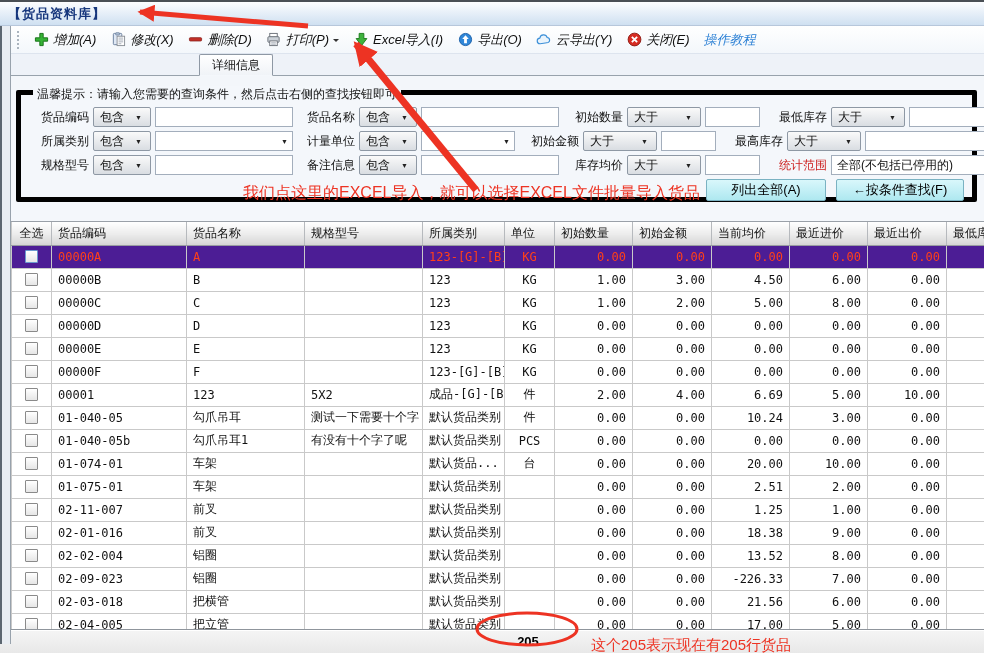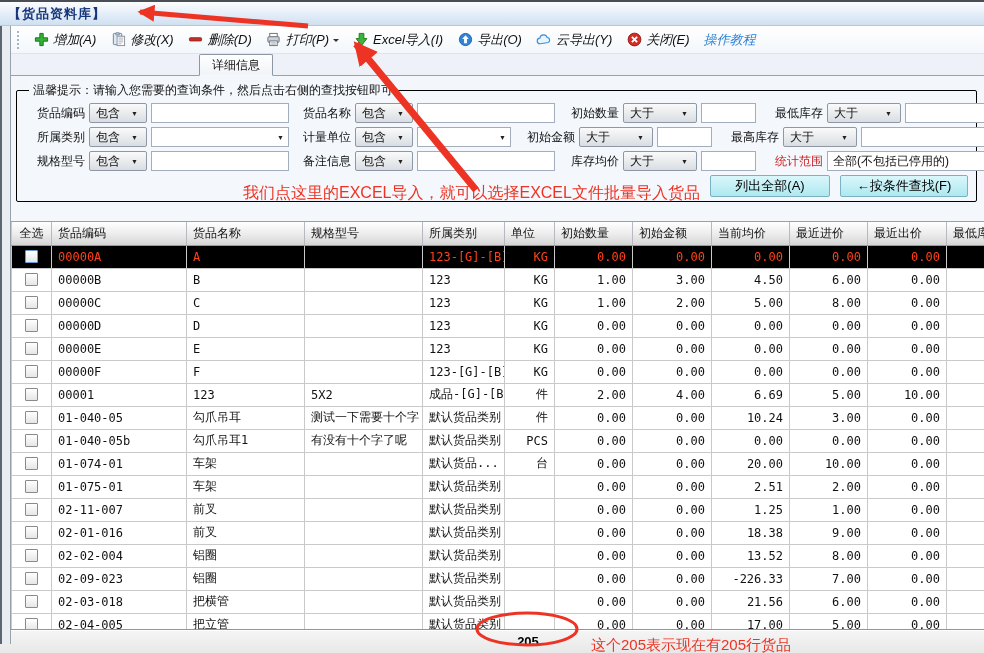--- a/index.html
+++ b/index.html
@@ -16,21 +16,21 @@
   .grip { width:3px; height:18px; border-left:2px dotted #aab4be; margin:0 6px 0 2px; }
   .tb-items { display:flex; align-items:center; }
   .tbtn { display:flex; align-items:center; gap:4px; padding:3px 7px; cursor:default; font-size:13px; white-space:nowrap; }
   .ticon { display:inline-flex; width:16px; height:16px; align-items:center; justify-content:center; }
   .caret { width:0; height:0; border:3.5px solid transparent; border-top-color:#333; margin-top:4px; }
   .tabstrip { position:relative; height:22px; margin-left:11px; border-bottom:1px solid #98a2ac; background:#eef2f8; }
   .tab { position:absolute; left:188px; bottom:-1px; height:22px; line-height:20px; padding:0 12px;
          background:linear-gradient(#ffffff,#f0f3f7); border:1px solid #8e98a4; border-bottom:1px solid #f4f7fb;
          border-radius:2px 2px 0 0; }
   .querypanel { position:relative; height:131px; margin-left:11px; background:#f4f7fb; }
-  .groupbox { position:relative; margin:14px 7px 0 5px; height:112px; border:1px solid #000000; border-radius:2px; }
+  .groupbox { position:relative; margin:14px 7px 0 5px; height:112px; border:5px solid #000000; border-radius:2px; }
   .hint { position:absolute; top:-9px; left:12px; background:#f4f7fb; padding:0 4px; }
   .qrows { padding-top:12px; }
   .qrow { display:flex; align-items:center; height:20px; margin-bottom:4px; padding-left:6px; }
   .qfield { display:flex; align-items:center; gap:4px; }
   .qfield.col2 { margin-left:12px; } .qfield.col3 { margin-left:14px; } .qfield.col4 { margin-left:17px; }
   .qlabel { display:inline-block; text-align:right; white-space:nowrap; }
   .col1 .qlabel { width:62px; } .col2 .qlabel,.col3 .qlabel,.col4 .qlabel { width:50px; }
   .qop { height:20px; display:flex; align-items:center; justify-content:space-between; padding:0 8px 0 6px;
          background:linear-gradient(#fafafa,#d9dde2); border:1px solid #8e98a4; border-radius:2px; }
   .col1 .qop,.col2 .qop { width:58px; } .col3 .qop,.col4 .qop { width:74px; }
@@ -48,22 +48,22 @@
   .cyanbtn.find { width:128px; } .cyanbtn.listall { width:120px; }
   .grid-wrap { height:408px; margin-left:11px; overflow:hidden; background:#fff; border-top:1px solid #9aa0a8; }
   table { border-collapse:collapse; table-layout:fixed; width:1015px;
           font-family:"DejaVu Sans Mono","Liberation Sans",sans-serif; font-size:12px; }
   th,td { border-right:1px solid #c9c9c9; border-bottom:1px solid #c9c9c9; padding:0 6px;
           height:23px; overflow:hidden; white-space:nowrap; }
   th { background:linear-gradient(#ffffff,#ebebeb 55%,#d5d5d5); border-right:1px solid #b6b9bd;
        border-bottom:1px solid #989ca1; font-weight:normal; text-align:left;
        font-family:"Liberation Sans",sans-serif; }
   th.chk,td.chk { text-align:center; padding:0; border-left:1px solid #c9c9c9; }
-  td.l { text-align:left; } td.c { text-align:right; } td.r { text-align:right; }
-  tr.sel td { background:#000000; color:#ff4019; }
+  td.l { text-align:left; } td.c { text-align:center; } td.r { text-align:right; }
+  tr.sel td { background:#4c1d95; color:#ff4019; }
   .cb { width:13px; height:13px; margin:0 auto; background:linear-gradient(#ffffff,#e6e6e6);
         border:1px solid #8a8a8a; border-radius:1px; }
   .cbsel { border-color:#6b9ad0; }
   .statusbar { position:relative; height:26px; border-top:1px solid #8f959c; background:linear-gradient(#f5f5f5,#e7e7e7);
                box-shadow:inset 0 1px 0 #fff; }
   .count { position:absolute; left:505px; top:4px; width:46px; text-align:center; font-weight:bold; font-size:13px; color:#000; }
   .leftstrip { position:absolute; left:0; top:26px; bottom:9px; width:11px; background:#e9edf2;
                border-left:2px solid #5c6670; border-right:1px solid #98a2ac; }
   .anno { position:absolute; white-space:nowrap; z-index:21; font-family:"Liberation Sans",sans-serif; }
   .anno-excel { left:243px; top:183px; font-size:16px; }

